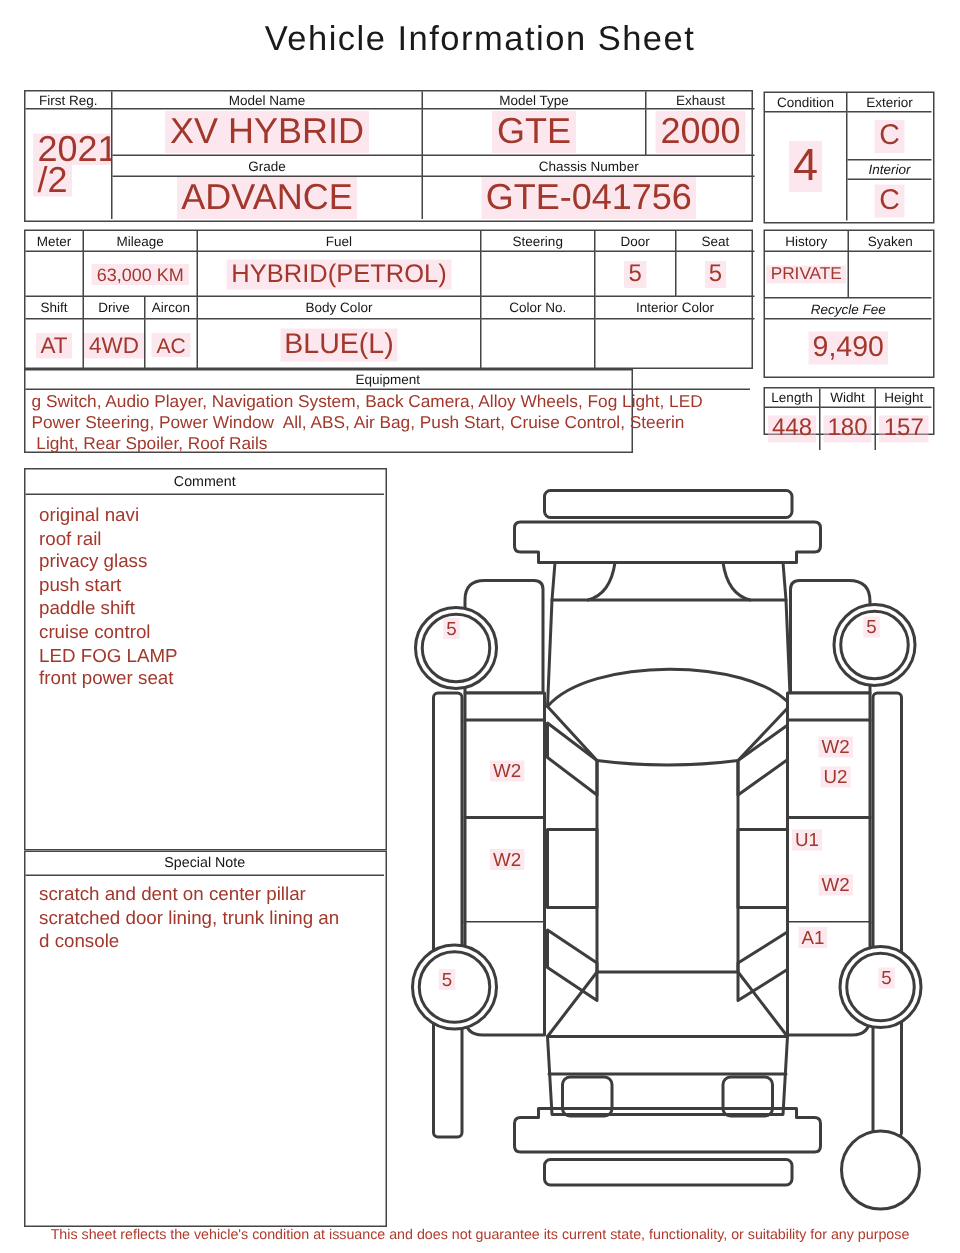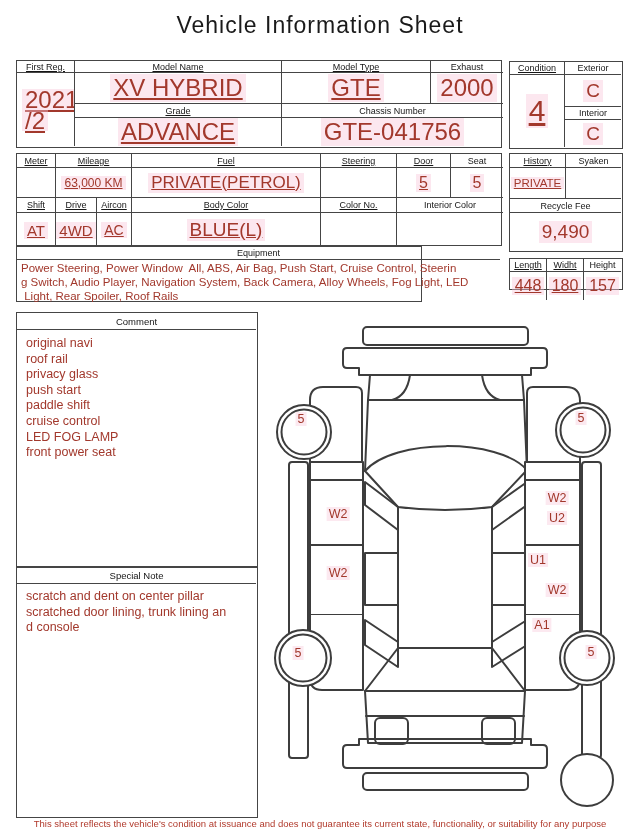--- a/index.html
+++ b/index.html
@@ -4,22 +4,22 @@
 <style>
   html,body{margin:0;padding:0;background:#fff;}
   *{box-sizing:border-box;font-family:"Liberation Sans",sans-serif;}
   .page{position:relative;width:640px;height:835px;background:#fff;overflow:hidden;}
   .title{position:absolute;left:0;top:12px;width:640px;text-align:center;
          font-size:23px;color:#1a1a1a;letter-spacing:1px;}
   .box{position:absolute;border:1.5px solid #454545;background:#fff;}
   .cell{position:absolute;display:flex;align-items:center;justify-content:center;overflow:hidden;}
   .hdr{font-size:9px;color:#161616;}
   .bb{border-bottom:1.4px solid #454545;}
-  .br{border-right:1.4px solid #454545;text-decoration:underline;}
-  .bt{border-top:1.4px solid #454545;}
+  .br{border-right:1.4px solid #454545;}
+  .bt{border-top:1.4px solid #454545;font-style:italic;}
   .val{color:#a2382c;}
   .hl{background:rgba(248,198,216,.42);padding:0 3px;white-space:nowrap;}
   .v20{font-size:24px;} .v30{font-size:30px;} .v19{font-size:19px;} .v17{font-size:17px;}
   .v16{font-size:16px;} .v15{font-size:15px;} .v14{font-size:14px;} .v12{font-size:12px;}
   .v11{font-size:11.5px;}
   .firstreg{flex-direction:column;align-items:flex-start;justify-content:center;
             padding-left:5px;line-height:21px;}
   .eqtext{position:absolute;left:4px;top:15px;width:478px;color:#a2382c;
           font-size:11.5px;line-height:13.9px;}
   .eqtext div{white-space:pre;}
@@ -84,21 +84,21 @@
 
   <div class="box" style="left:16px;top:153px;width:486px;height:93px">
     <div class="cell hdr bb br" style="left:0;top:0;width:39px;height:14px">Meter</div>
     <div class="cell val v12 br bb" style="left:0;top:14px;width:39px;height:30px"></div>
     <div class="cell hdr bb br" style="left:39px;top:0;width:76px;height:14px">Mileage</div>
     <div class="cell val v12 br bb" style="left:39px;top:14px;width:76px;height:30px">
         <span class="hl">63,000 KM</span>
       </div>
     <div class="cell hdr bb br" style="left:115px;top:0;width:189px;height:14px">Fuel</div>
     <div class="cell val v17 br bb" style="left:115px;top:14px;width:189px;height:30px">
-        <span class="hl">PRIVATE(PETROL)</span>
+        <span class="hl">HYBRID(PETROL)</span>
       </div>
     <div class="cell hdr bb br" style="left:304px;top:0;width:76px;height:14px">Steering</div>
     <div class="cell val v14 br bb" style="left:304px;top:14px;width:76px;height:30px"></div>
     <div class="cell hdr bb br" style="left:380px;top:0;width:54px;height:14px">Door</div>
     <div class="cell val v16 br bb" style="left:380px;top:14px;width:54px;height:30px">
         <span class="hl">5</span>
       </div>
     <div class="cell hdr bb" style="left:434px;top:0;width:52px;height:14px">Seat</div>
     <div class="cell val v16 bb" style="left:434px;top:14px;width:52px;height:30px">
         <span class="hl">5</span>
@@ -134,22 +134,22 @@
     <div class="cell val v11" style="left:56px;top:14px;width:55px;height:30px"></div>
     <div class="cell hdr bt bb" style="left:0;top:44px;width:111px;height:15px">Recycle Fee</div>
     <div class="cell val v19" style="left:0;top:59px;width:111px;height:37px">
         <span class="hl">9,490</span>
       </div>
   </div>
 
   <div class="box" style="left:16px;top:246px;width:406px;height:56px">
     <div class="cell hdr bb" style="left:0;top:0;width:483px;height:13px">Equipment</div>
     <div class="eqtext">
+        <div>g Switch, Audio Player, Navigation System, Back Camera, Alloy Wheels, Fog Light, LED</div>
         <div>Power Steering, Power Window  All, ABS, Air Bag, Push Start, Cruise Control, Steerin</div>
-        <div>g Switch, Audio Player, Navigation System, Back Camera, Alloy Wheels, Fog Light, LED</div>
         <div> Light, Rear Spoiler, Roof Rails</div>
       </div>
   </div>
 
   <div class="box" style="left:509px;top:258px;width:114px;height:32px">
     <div class="cell hdr bb br" style="left:0;top:0;width:37px;height:13px">Length</div>
     <div class="cell val v16 br" style="left:0;top:13px;width:37px;height:28px">
         <span class="hl">448</span>
       </div>
     <div class="cell hdr bb br" style="left:37px;top:0;width:37px;height:13px">Widht</div>

